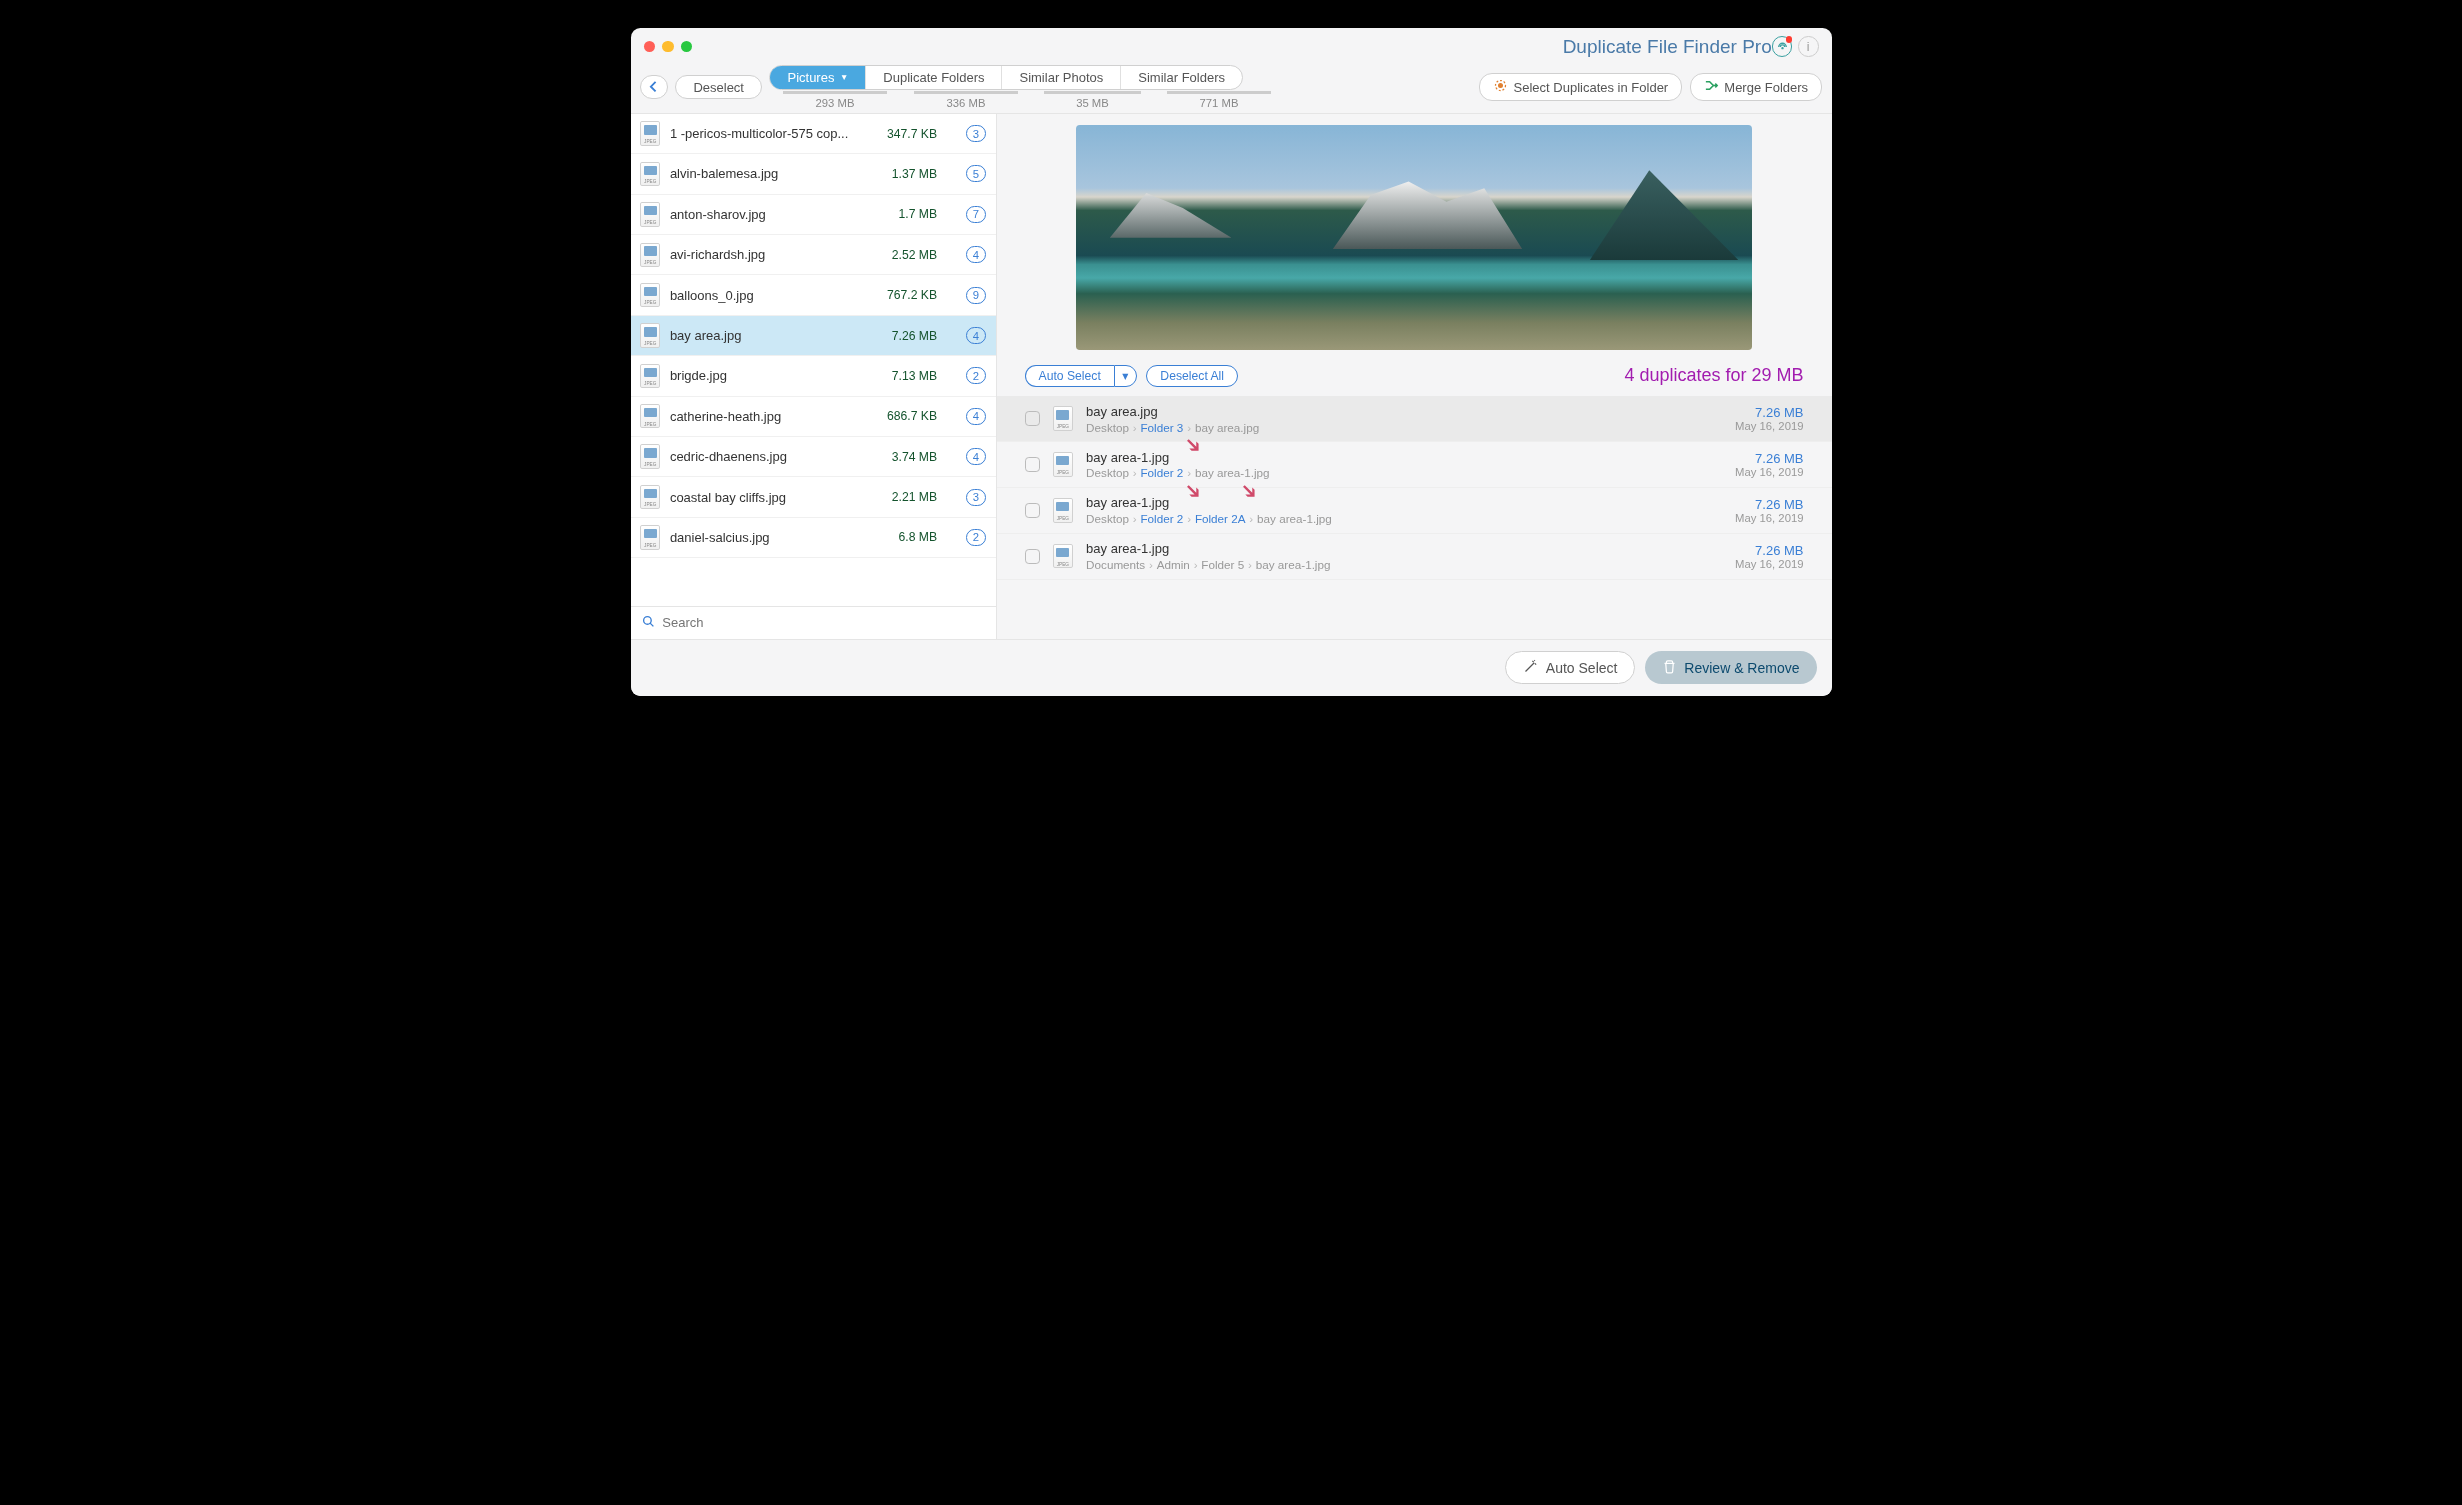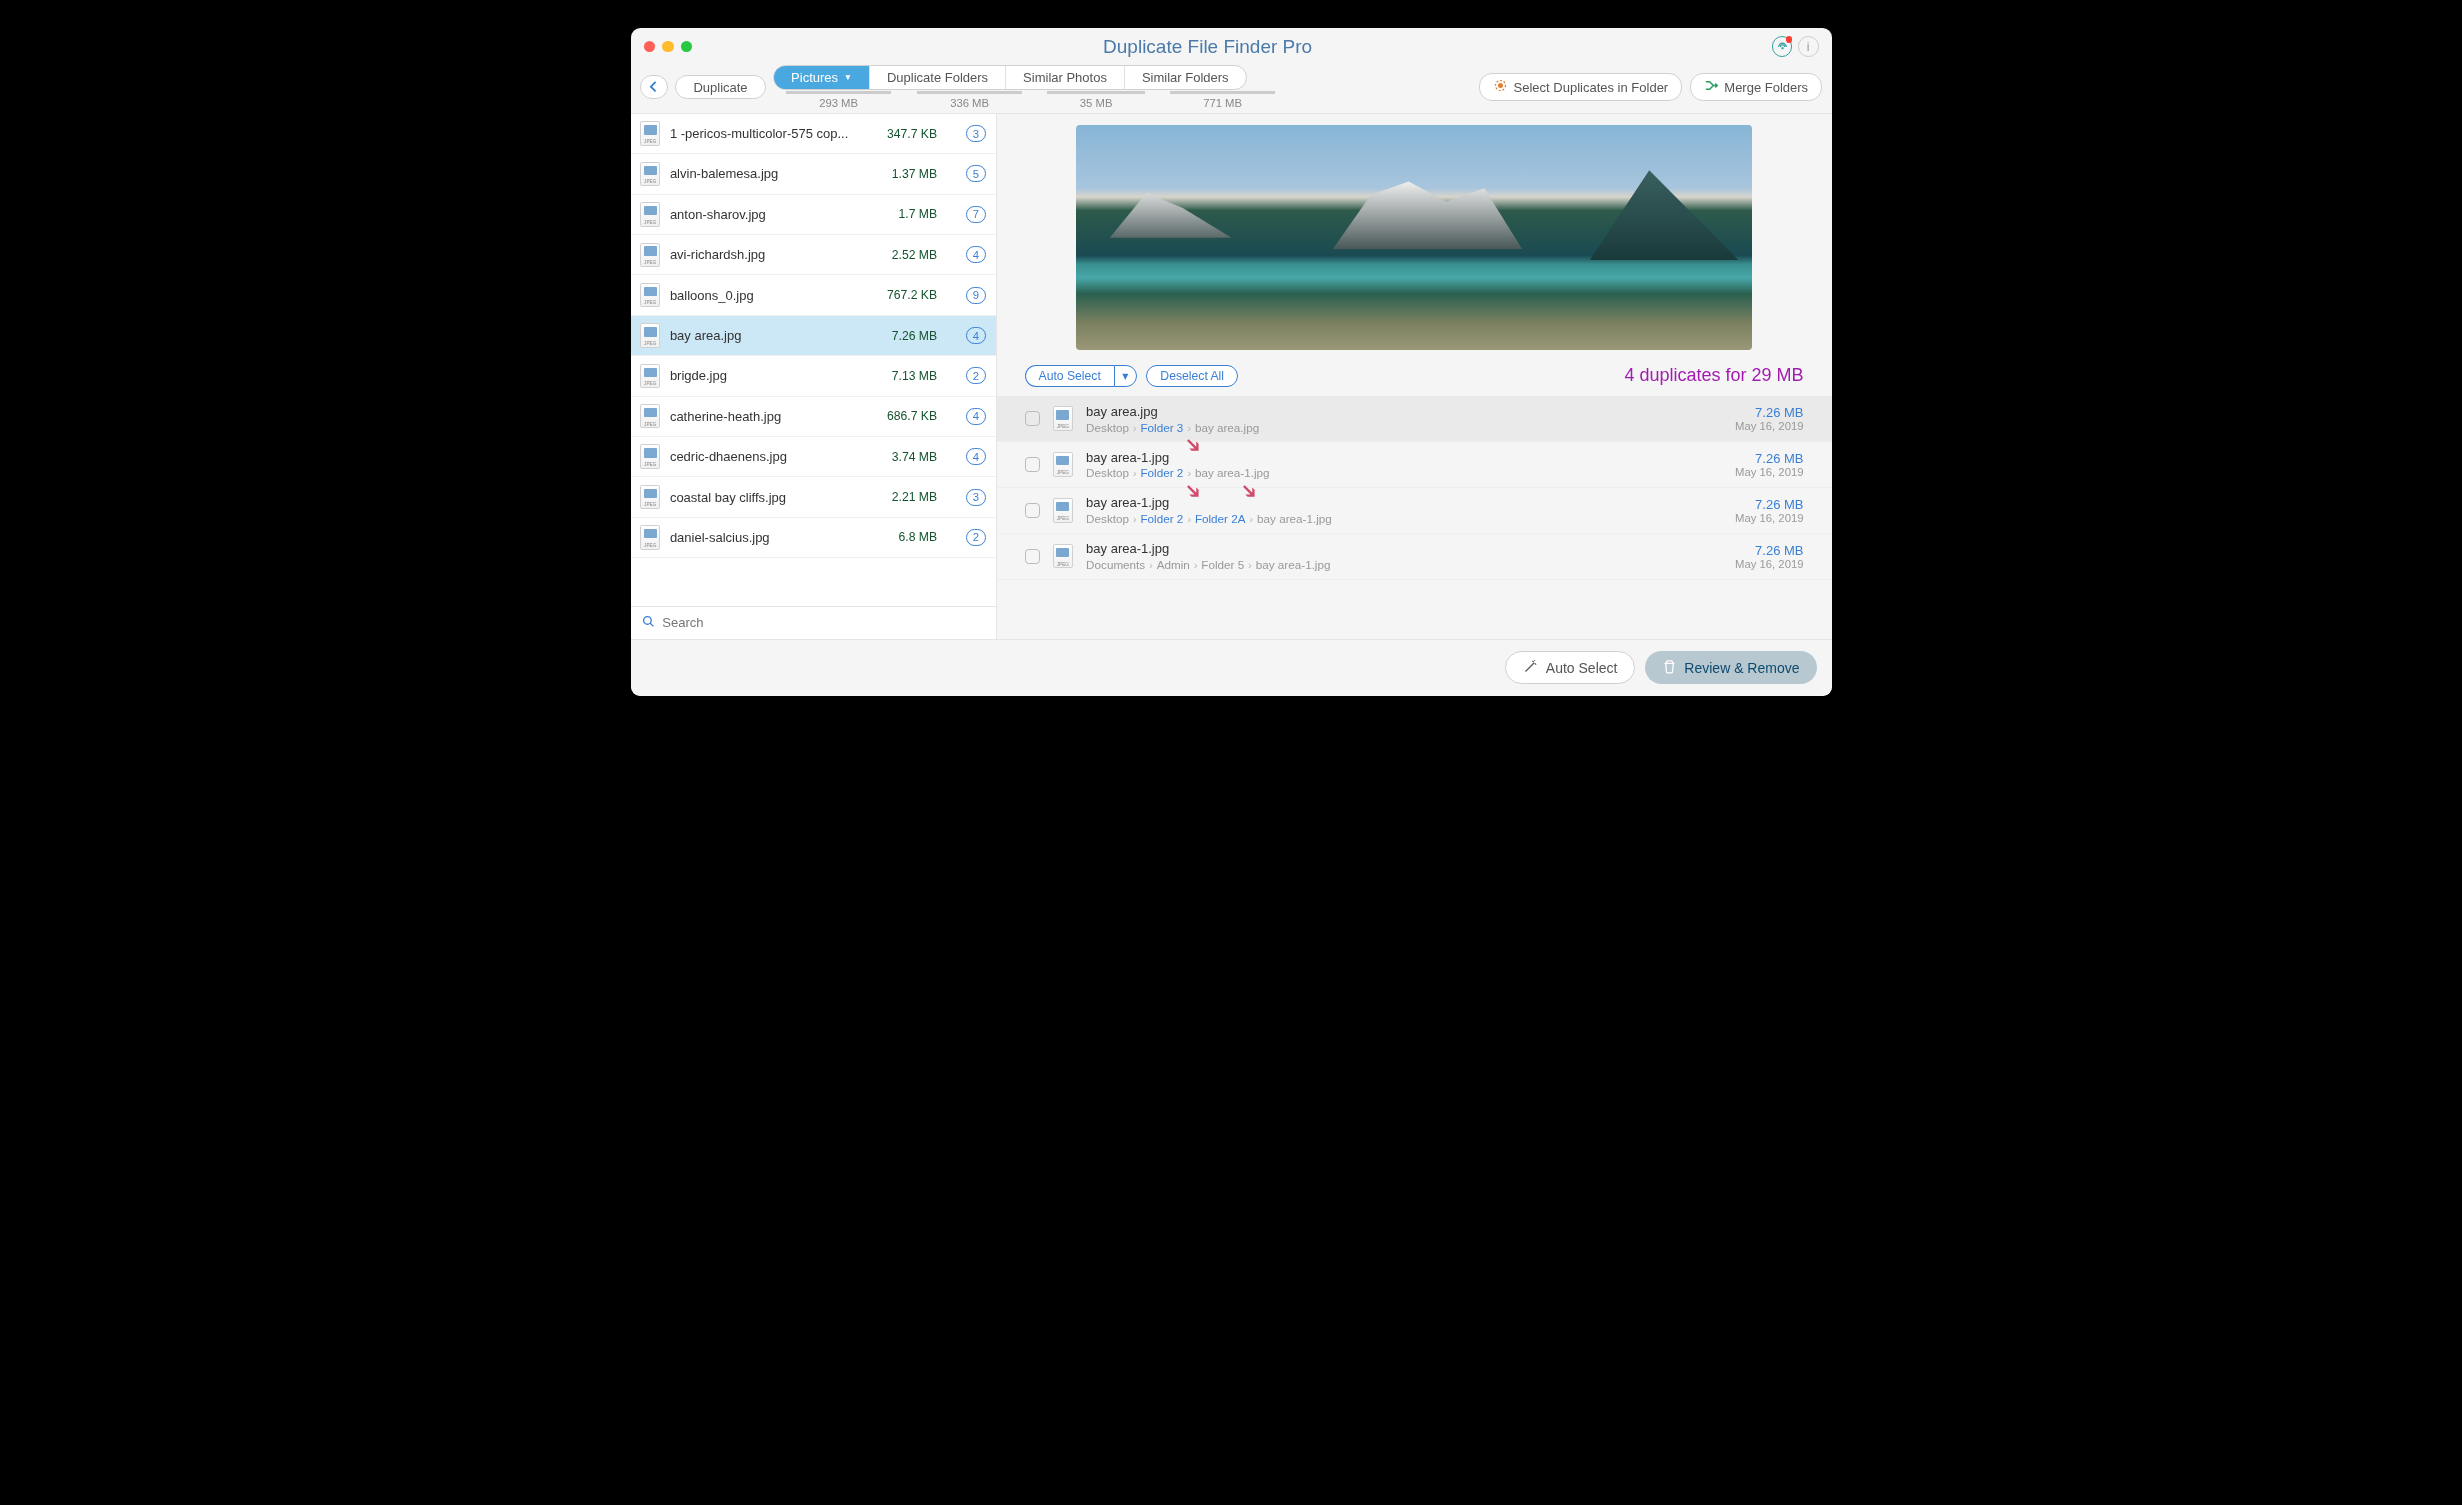--- a/index.html
+++ b/index.html
@@ -2,21 +2,21 @@
 <html style="font-size:15px"><head>
 <meta charset="utf-8">
 <style>
 * { box-sizing: border-box; margin: 0; padding: 0; font-family: -apple-system, BlinkMacSystemFont, "Segoe UI", sans-serif; }
 body { background: #000; display: flex; justify-content: center; align-items: flex-start; padding: 28px 0; }
 .window { width: 1201px; background: #f5f5f6; border-radius: 9.4px; overflow: hidden; box-shadow: 0 19px 56px rgba(0,0,0,0.4); }
 .titlebar { display: flex; align-items: center; padding: 7.5px 13px 1.9px; position: relative; }
 .traffic { display: flex; gap: 7.5px; position: absolute; left: 13px; }
 .tl { width: 11.3px; height: 11.3px; border-radius: 50%; }
 .tl.red { background: #ff5f57; } .tl.yellow { background: #febc2e; } .tl.green { background: #28c840; }
-.title { flex: 1; text-align: center; font-size: 19px; color: #4a7aa8; font-weight: 400; }
+.title { flex: 1; text-align: right; font-size: 19px; color: #4a7aa8; font-weight: 400; }
 .title-right { display: flex; gap: 5.6px; align-items: center; }
 .title-icon { width: 20.6px; height: 20.6px; border-radius: 50%; border: 0.9px solid #ccc; display: flex; align-items: center; justify-content: center; color: #999; font-size: 12.2px; position: relative; }
 .title-icon.wifi { color: #3aa0a0; border-color: #3aa0a0; }
 .red-dot { position: absolute; top: -0.9px; right: -0.9px; width: 6.6px; height: 6.6px; background: #ff3b30; border-radius: 50%; }
 .toolbar { display: flex; align-items: center; padding: 5.6px 9.4px 3.8px; gap: 7.5px; }
 .back-btn { width: 28px; height: 24.4px; border: 0.9px solid #d0d0d0; border-radius: 12.2px; display: flex; align-items: center; justify-content: center; background: #fff; cursor: pointer; color: #3a7fd5; font-size: 13px; }
 .pill { padding: 3.8px 17px; border: 0.9px solid #d0d0d0; border-radius: 13px; background: #fff; font-size: 13px; color: #555; cursor: pointer; }
 .seg-wrap { display: flex; flex-direction: column; align-items: flex-start; }
 .seg-group { display: flex; background: #fff; border: 0.9px solid #d0d0d0; border-radius: 13px; overflow: hidden; }
 .seg { padding: 3.8px 17px; font-size: 13px; color: #555; cursor: pointer; border-right: 0.9px solid #e0e0e0; display: flex; align-items: center; gap: 5.6px; }
@@ -98,21 +98,21 @@
       <div class="title-icon">i</div>
     </div>
   </div>
 
   <div class="toolbar">
     <div class="back-btn">
       <svg width="9.4" height="11.3" viewBox="0 0 10 12" fill="none" stroke="currentColor" stroke-width="2">
           <path d="M7 1L2 6l5 5"></path>
         </svg>
     </div>
-    <div class="pill">Duplicate</div>
+    <div class="pill">Deselect</div>
     <div class="seg-wrap">
       <div class="seg-group" id="seg-group">
           <div class="seg active">Pictures<span class="chev">▼</span></div>
           <div class="seg">Duplicate Folders</div>
           <div class="seg">Similar Photos</div>
           <div class="seg">Similar Folders</div>
         </div>
       <div class="seg-sizes" id="seg-sizes">
           <div class="seg-size" style="width: 131px;"><div class="bar"></div>293 MB</div>
           <div class="seg-size" style="width: 131px;"><div class="bar"></div>336 MB</div>

